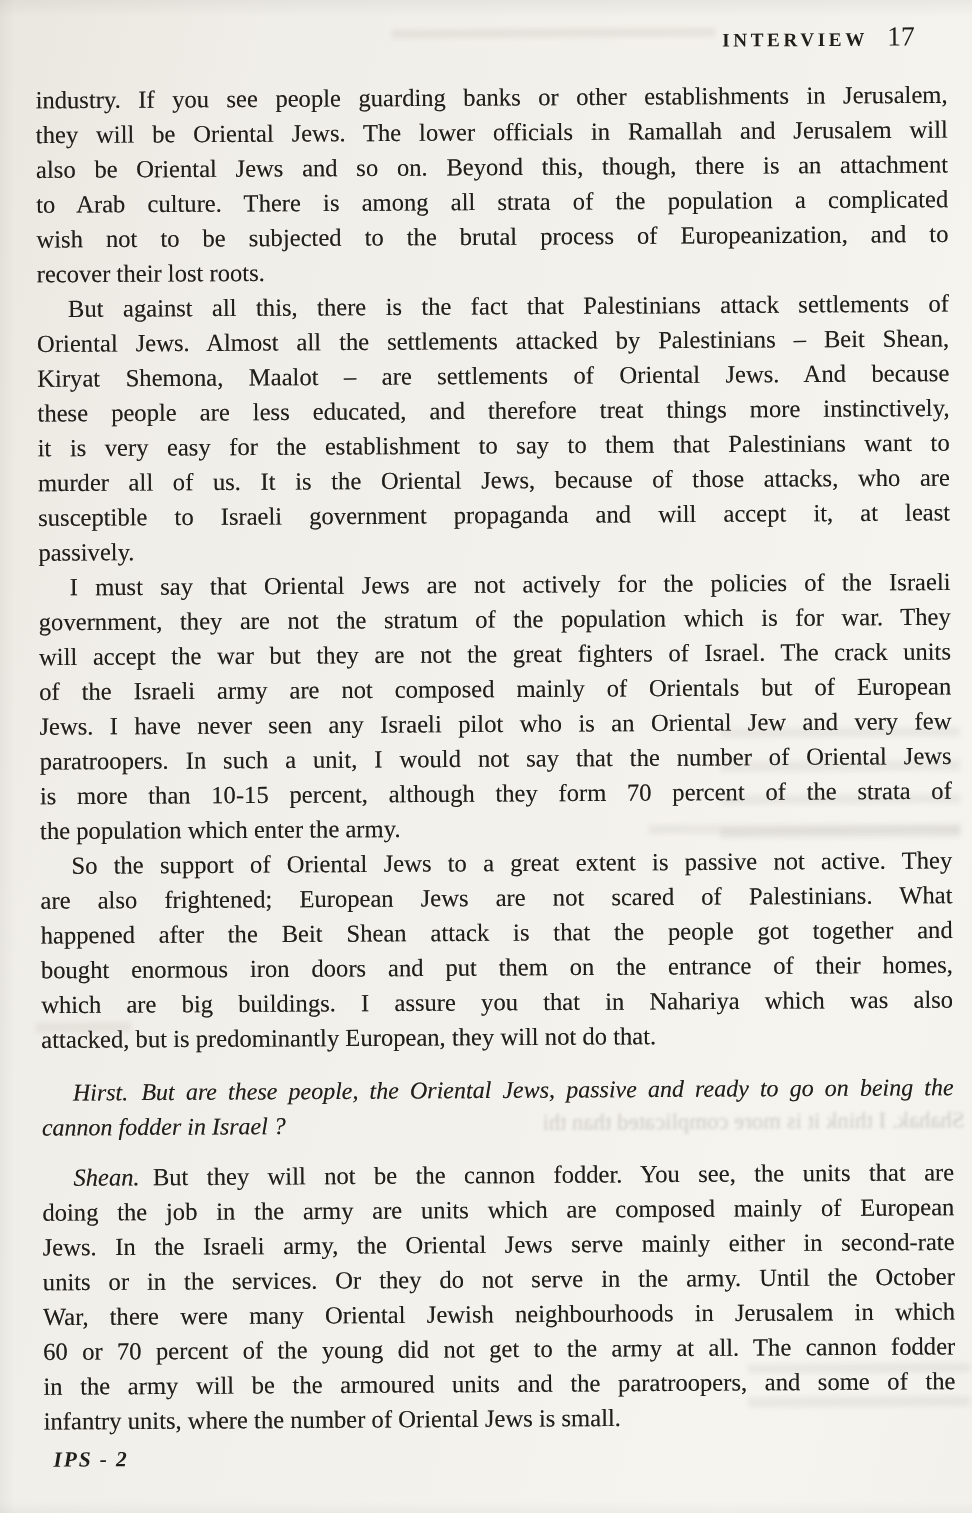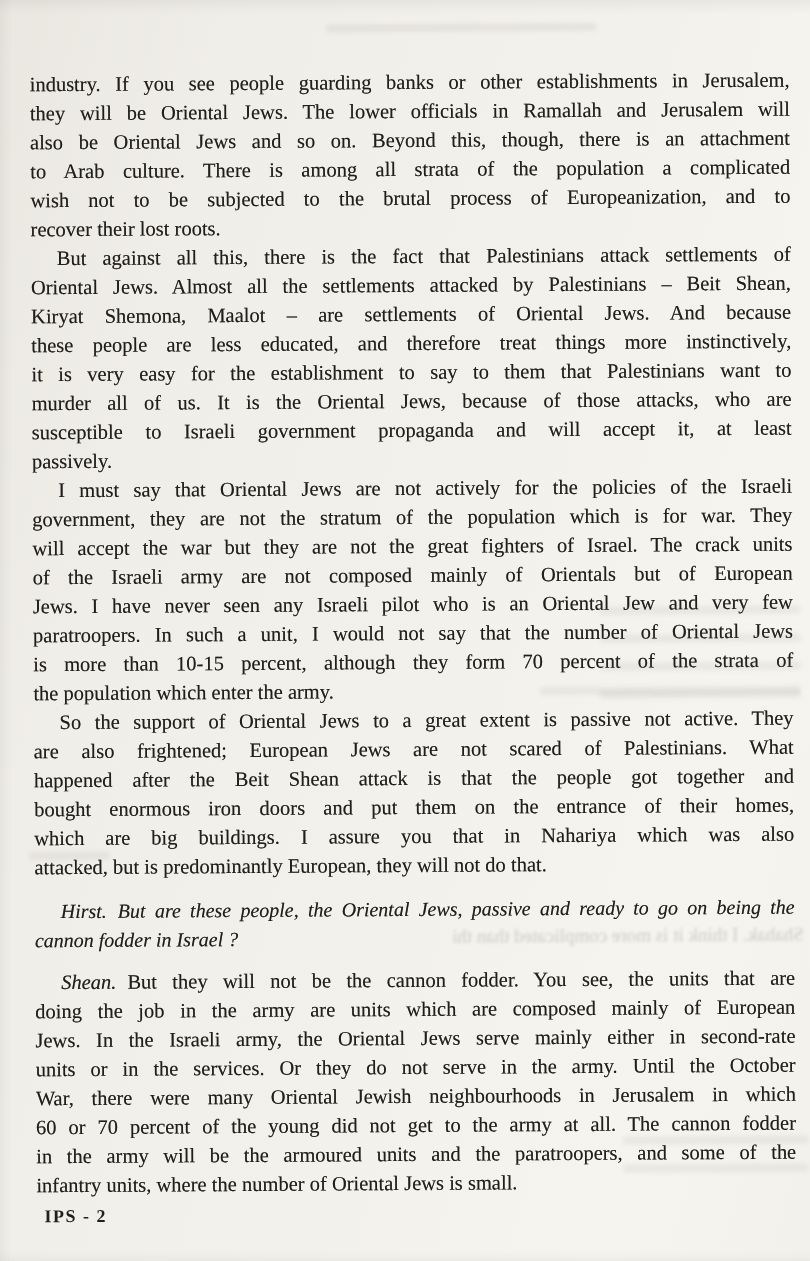--- a/index.html
+++ b/index.html
@@ -31,21 +31,21 @@
   }
   .line.last{text-align-last:left;}
   .ind{text-indent:26px;}
   .para{margin:0;}
   .mt1{margin-top:15px;}
   .mt2{margin-top:13px;}
   .q .line{font-style:italic;font-size:20px;}
   .speaker{font-style:italic;margin-right:11px;margin-top:30px;}
   
   .footer{position:absolute;left:41px;top:1204px;}
-  .sig{font-weight:700;font-size:18px;letter-spacing:1.5px;}
+  .sig{font-style:italic;font-weight:700;font-size:18px;letter-spacing:1.5px;}
   
   .ghost-text{
     position:absolute;left:452px;top:926px;width:350px;
     transform:scaleX(-1);
     font-size:19px;font-style:normal;color:#8d8a84;
     opacity:.38;filter:blur(1.4px);
     white-space:nowrap;overflow:hidden;pointer-events:none;
   }
   .smudge{position:absolute;pointer-events:none;filter:blur(2.2px);}
   .sm-lines{background:repeating-linear-gradient(180deg,rgba(110,107,100,.18) 0 8px,rgba(110,107,100,0) 8px 28px);}
@@ -54,20 +54,24 @@
   .sm-3{left:540px;top:688px;width:260px;height:20px;opacity:.5;}
   .sm-4{left:28px;top:850px;width:80px;height:16px;opacity:.5;}
   .sm-5{left:620px;top:1138px;width:185px;height:40px;opacity:.5;}
 </style>
 </head>
 <body>
 
 <div class="page">
   <div class="rot">
 
+    <div class="header">
+      <span class="running-head">INTERVIEW</span>
+      <span class="page-num">17</span>
+    </div>
 
     <div class="bodytext">
 
       <div class="para">
         <div class="line">industry. If you see people guarding banks or other establishments in Jerusalem,</div>
         <div class="line">they will be Oriental Jews. The lower officials in Ramallah and Jerusalem will</div>
         <div class="line">also be Oriental Jews and so on. Beyond this, though, there is an attachment</div>
         <div class="line">to Arab culture. There is among all strata of the population a complicated</div>
         <div class="line">wish not to be subjected to the brutal process of Europeanization, and to</div>
         <div class="line last">recover their lost roots.</div>

